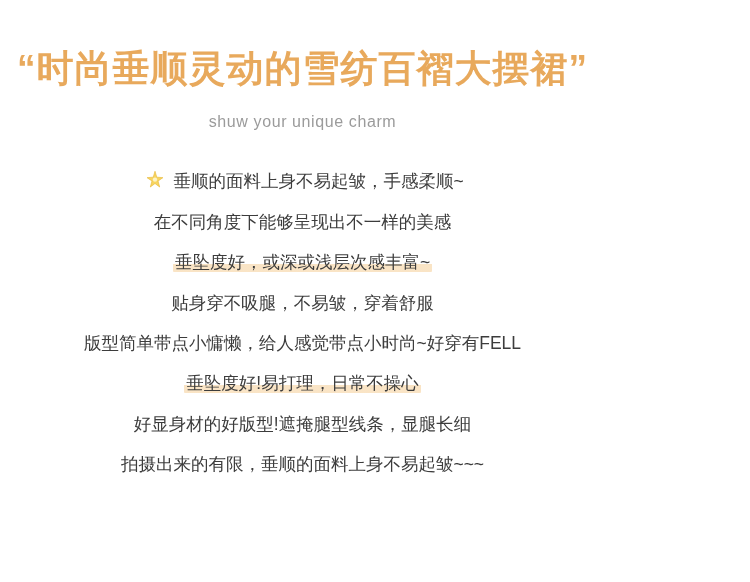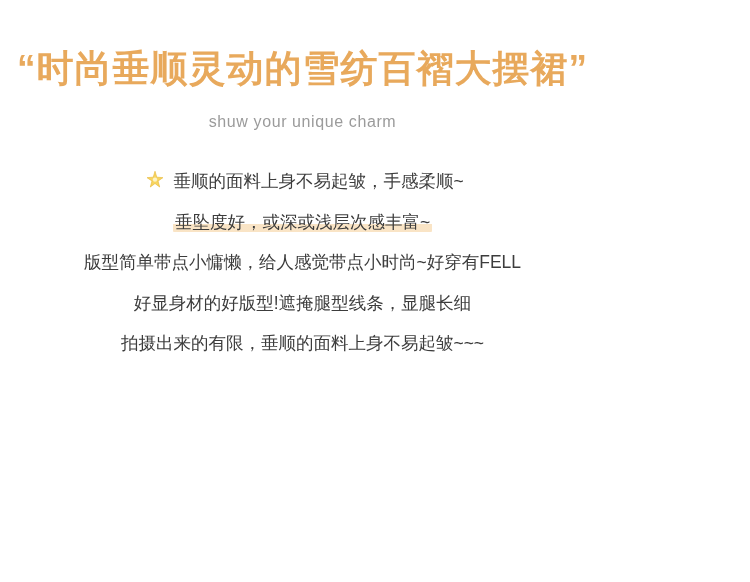--- a/index.html
+++ b/index.html
@@ -85,30 +85,39 @@
 
     <div class="line first">
       <span class="star-icon">
         <svg viewBox="0 0 24 24" width="20" height="20">
           <path d="M12 1.5 L14.1 8.6 L21.5 9.2 L15.6 13.2 L17.6 20.4 L12 16.2 L6.4 20.4 L8.4 13.2 L2.5 9.2 L9.9 8.6 Z" fill="#f7d560" stroke="#e8b93b" stroke-width="0.8" stroke-linejoin="round"></path>
           <circle cx="12" cy="11.5" r="2.6" fill="#fdf3c6"></circle>
         </svg>
       </span><span>垂顺的面料上身不易起皱，手感柔顺~</span>
     </div>
 
+    <div class="line">
+      <span>在不同角度下能够呈现出不一样的美感</span>
+    </div>
 
     <div class="line">
       <span class="hl">垂坠度好，或深或浅层次感丰富~</span>
     </div>
 
+    <div class="line">
+      <span>贴身穿不吸腿，不易皱，穿着舒服</span>
+    </div>
 
     <div class="line">
       <span>版型简单带点小慵懒，给人感觉带点小时尚~好穿有FELL</span>
     </div>
 
+    <div class="line">
+      <span class="hl">垂坠度好!易打理，日常不操心</span>
+    </div>
 
     <div class="line">
       <span>好显身材的好版型!遮掩腿型线条，显腿长细</span>
     </div>
 
     <div class="line">
       <span>拍摄出来的有限，垂顺的面料上身不易起皱~~~</span>
     </div>
 
   </div>

